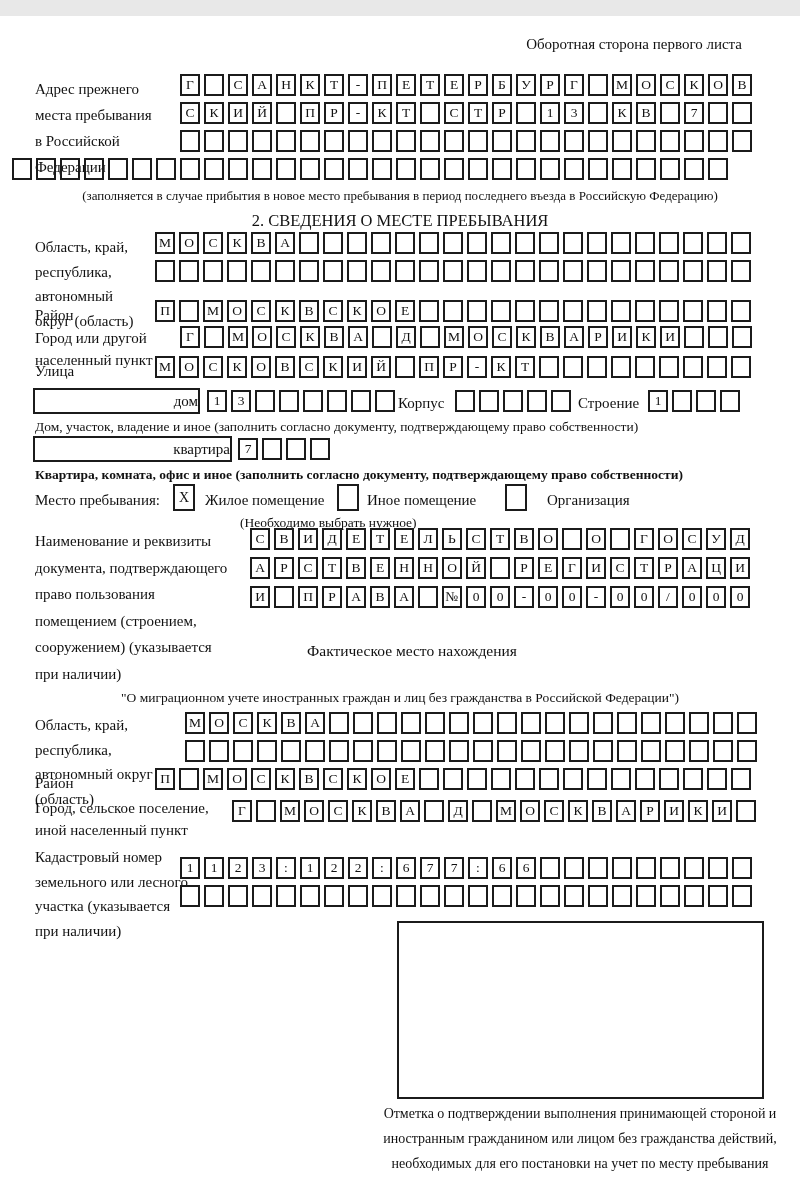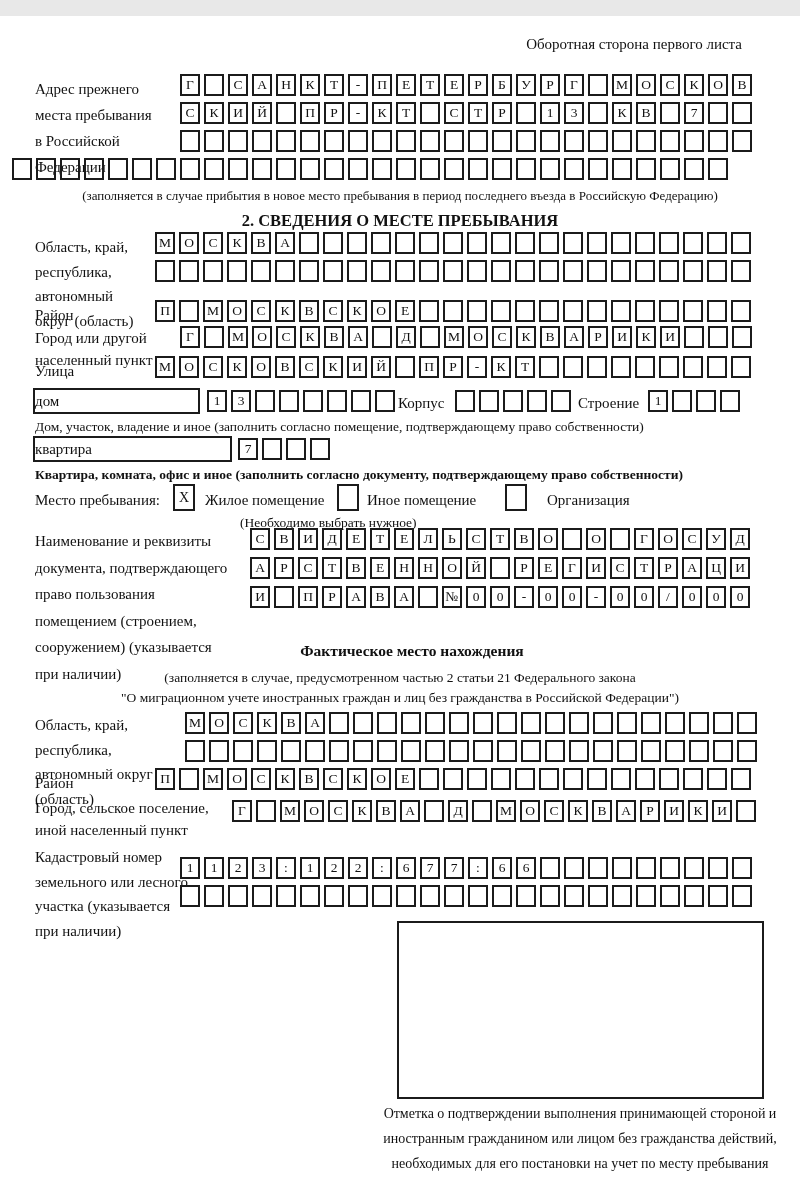--- a/index.html
+++ b/index.html
@@ -5,30 +5,30 @@
   html,body{margin:0;padding:0;background:#e8e8e8;}
   .page{
     position:relative;width:800px;height:1180px;background:#ffffff;
     font-family:"Liberation Serif","DejaVu Serif",serif;color:#111;
     margin:16px auto;overflow:hidden;
   }
   .pre{white-space:pre-line;}
   .lbl{position:absolute;font-size:15px;line-height:25px;}
   .note{position:absolute;font-size:13px;line-height:17px;}
   .center{left:0;width:800px;text-align:center;}
-  .title{position:absolute;font-weight:bold;}
+  .title{position:absolute;font-weight:normal;}
   .cellrow{position:absolute;display:flex;}
   .cell{
     flex:none;width:20px;height:22px;margin-right:4px;box-sizing:border-box;
     border:2px solid #1b1b1b;text-align:center;font-size:13.5px;line-height:18px;
     overflow:hidden;
   }
   .widebox{
     position:absolute;height:26px;box-sizing:border-box;border:2px solid #1b1b1b;
-    text-align:left;font-size:15px;line-height:22px;
+    text-align:right;font-size:15px;line-height:22px;
   }
   .checkbox{
     position:absolute;width:22px;height:27px;box-sizing:border-box;
     border:2px solid #1b1b1b;text-align:center;font-size:14px;line-height:23px;
   }
   
   #top-note{position:absolute;top:20px;right:58px;font-size:15px;}
   #prev-label{left:35px;top:60px;line-height:26px;}
   #prev-r1{left:180px;top:58px;}
   #prev-r2{left:180px;top:86px;}
@@ -373,21 +373,21 @@
       <div class="cell"></div>
       <div class="cell"></div>
     </div>
   <div id="stroenie-label" class="lbl">Строение</div>
   <div id="stroenie-r" class="cellrow">
       <div class="cell">1</div>
       <div class="cell"></div>
       <div class="cell"></div>
       <div class="cell"></div>
     </div>
-  <div id="dom-note" class="note">Дом, участок, владение и иное (заполнить согласно помещение, подтверждающему право собственности)</div>
+  <div id="dom-note" class="note">Дом, участок, владение и иное (заполнить согласно документу, подтверждающему право собственности)</div>
 
   <div id="kvartira-box" class="widebox">квартира</div>
   <div id="kvartira-r" class="cellrow">
       <div class="cell">7</div>
       <div class="cell"></div>
       <div class="cell"></div>
       <div class="cell"></div>
     </div>
   <div id="kvartira-note" class="note">Квартира, комната, офис и иное (заполнить согласно документу, подтверждающему право собственности)</div>
 
@@ -470,21 +470,20 @@
       <div class="cell">-</div>
       <div class="cell">0</div>
       <div class="cell">0</div>
       <div class="cell">/</div>
       <div class="cell">0</div>
       <div class="cell">0</div>
       <div class="cell">0</div>
     </div>
 
   <div id="fact-title" class="title">Фактическое место нахождения</div>
-  <div id="fact-note1" class="note center">(заполняется в случае, предусмотренном частью 2 статьи 21 Федерального закона</div>
   <div id="fact-note2" class="note center">"О миграционном учете иностранных граждан и лиц без гражданства в Российской Федерации")</div>
 
   <div id="oblast2-label" class="lbl pre">Область, край,
 республика,
 автономный округ
 (область)</div>
   <div id="oblast2-r1" class="cellrow">
       <div class="cell">М</div>
       <div class="cell">О</div>
       <div class="cell">С</div>

